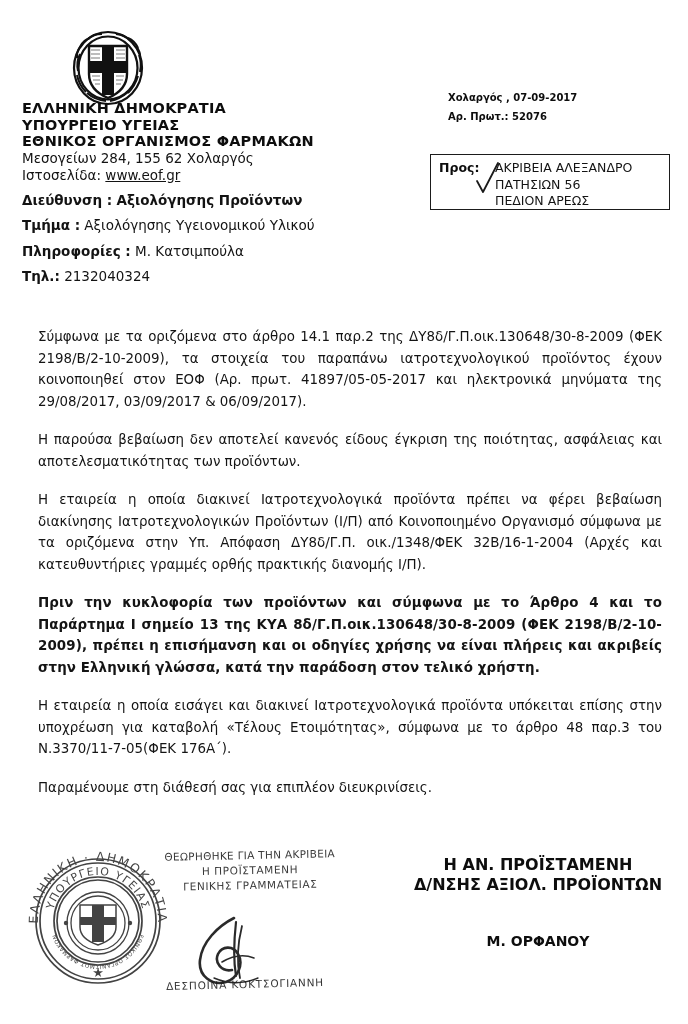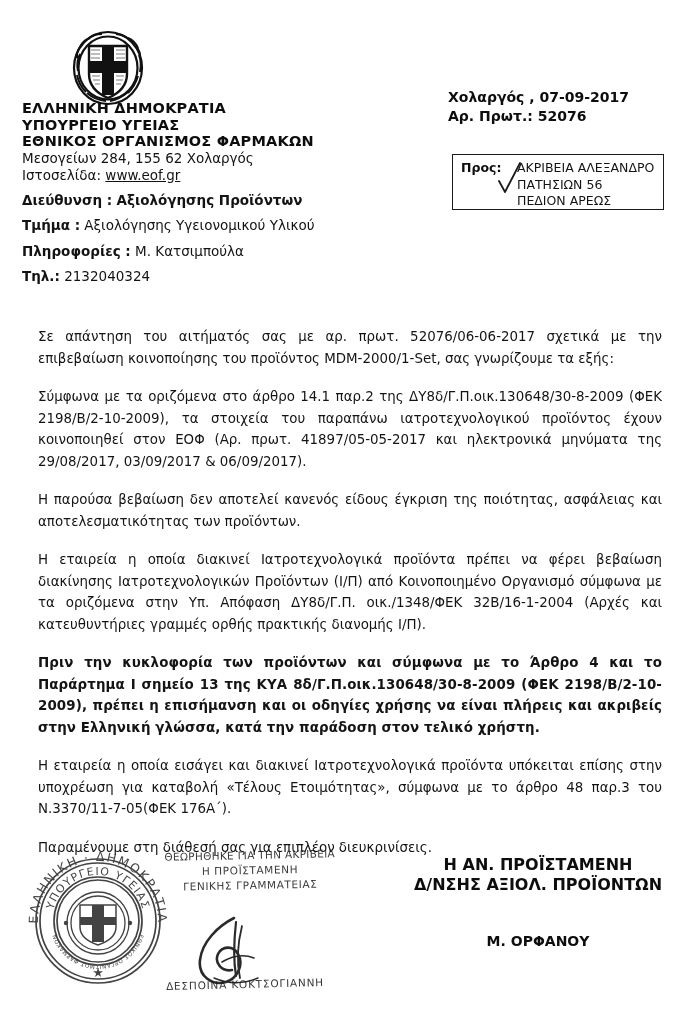--- a/index.html
+++ b/index.html
@@ -62,32 +62,32 @@
 
   
   .datebox {
     position: absolute;
     left: 448px;
     top: 88px;
     width: 230px;
   }
   .datebox div {
     font-weight: bold;
-    font-size: 14px;
+    font-size: 10px;
     line-height: 19px;
     color: #0d0d0d;
     white-space: nowrap;
   }
 
   
   .recipient-box {
     position: absolute;
-    left: 452px;
+    left: 430px;
     top: 154px;
-    width: 212px;
+    width: 240px;
     height: 56px;
     border: 1.6px solid #1b1b1b;
     box-sizing: border-box;
   }
   .recipient-inner {
     position: relative;
     padding: 5px 6px 0 8px;
     height: 100%;
     box-sizing: border-box;
   }
@@ -313,21 +313,20 @@
       <div class="recip-lines">
         <div>ΑΚΡΙΒΕΙΑ ΑΛΕΞΑΝΔΡΟ</div>
         <div>ΠΑΤΗΣΙΩΝ 56</div>
         <div>ΠΕΔΙΟΝ ΑΡΕΩΣ</div>
       </div>
     </div>
   </div>
 
 
   <div class="body-wrap">
-    <p class="para">Σε απάντηση του αιτήματός σας με αρ. πρωτ. 52076/06-06-2017 σχετικά με την επιβεβαίωση κοινοποίησης του προϊόντος MDM-2000/1-Set, σας γνωρίζουμε τα εξής:</p>
     <p class="para">Σύμφωνα με τα οριζόμενα στο άρθρο 14.1 παρ.2 της ΔΥ8δ/Γ.Π.οικ.130648/30-8-2009 (ΦΕΚ 2198/Β/2-10-2009), τα στοιχεία του παραπάνω ιατροτεχνολογικού προϊόντος έχουν κοινοποιηθεί στον ΕΟΦ (Αρ. πρωτ. 41897/05-05-2017 και ηλεκτρονικά μηνύματα της 29/08/2017, 03/09/2017 &amp; 06/09/2017).</p>
     <p class="para">Η παρούσα βεβαίωση δεν αποτελεί κανενός είδους έγκριση της ποιότητας, ασφάλειας και αποτελεσματικότητας των προϊόντων.</p>
     <p class="para">Η εταιρεία η οποία διακινεί Ιατροτεχνολογικά προϊόντα πρέπει να φέρει βεβαίωση διακίνησης Ιατροτεχνολογικών Προϊόντων (Ι/Π) από Κοινοποιημένο Οργανισμό σύμφωνα με τα οριζόμενα στην Υπ. Απόφαση ΔΥ8δ/Γ.Π. οικ./1348/ΦΕΚ 32Β/16-1-2004 (Αρχές και κατευθυντήριες γραμμές ορθής πρακτικής διανομής Ι/Π).</p>
     <p class="para strong">Πριν την κυκλοφορία των προϊόντων και σύμφωνα με το Άρθρο 4 και το Παράρτημα Ι σημείο 13 της ΚΥΑ 8δ/Γ.Π.οικ.130648/30-8-2009 (ΦΕΚ 2198/Β/2-10-2009), πρέπει η επισήμανση και οι οδηγίες χρήσης να είναι πλήρεις και ακριβείς στην Ελληνική γλώσσα, κατά την παράδοση στον τελικό χρήστη.</p>
     <p class="para">Η εταιρεία η οποία εισάγει και διακινεί Ιατροτεχνολογικά προϊόντα υπόκειται επίσης στην υποχρέωση για καταβολή «Τέλους Ετοιμότητας», σύμφωνα με το άρθρο 48 παρ.3 του Ν.3370/11-7-05(ΦΕΚ 176Α΄).</p>
     <p class="para p-last">Παραμένουμε στη διάθεσή σας για επιπλέον διευκρινίσεις.</p>
   </div>
 
   <div class="sign-block">
     <div class="sign-title">

